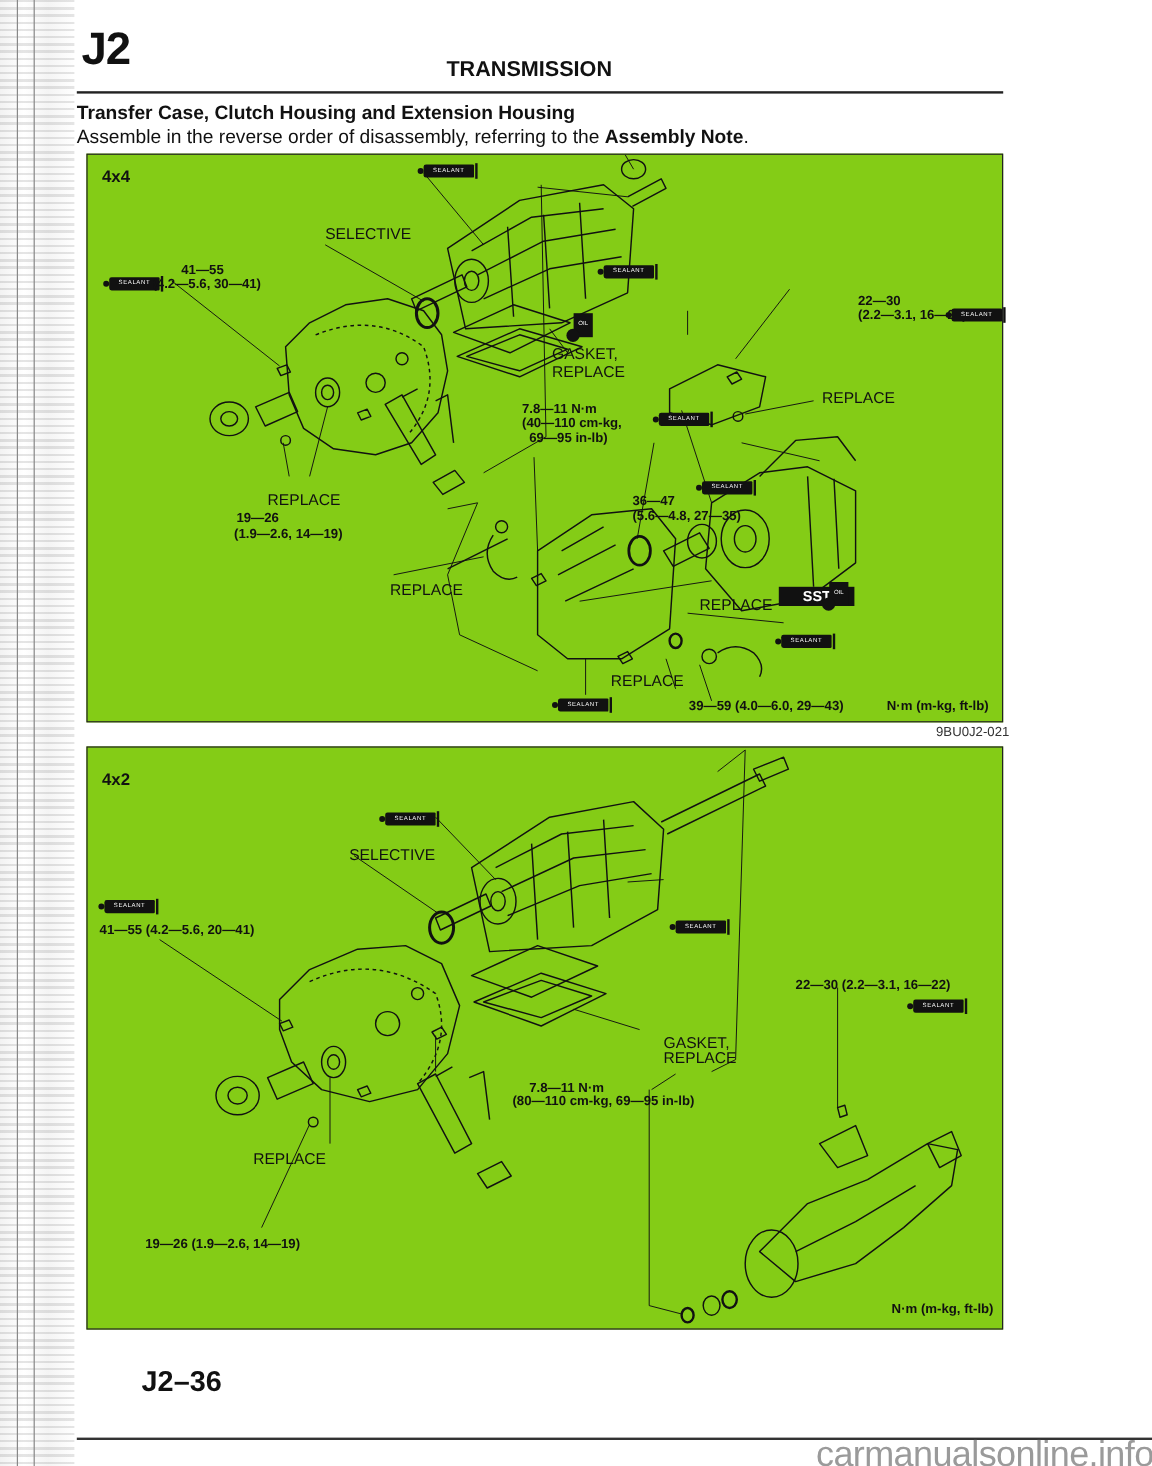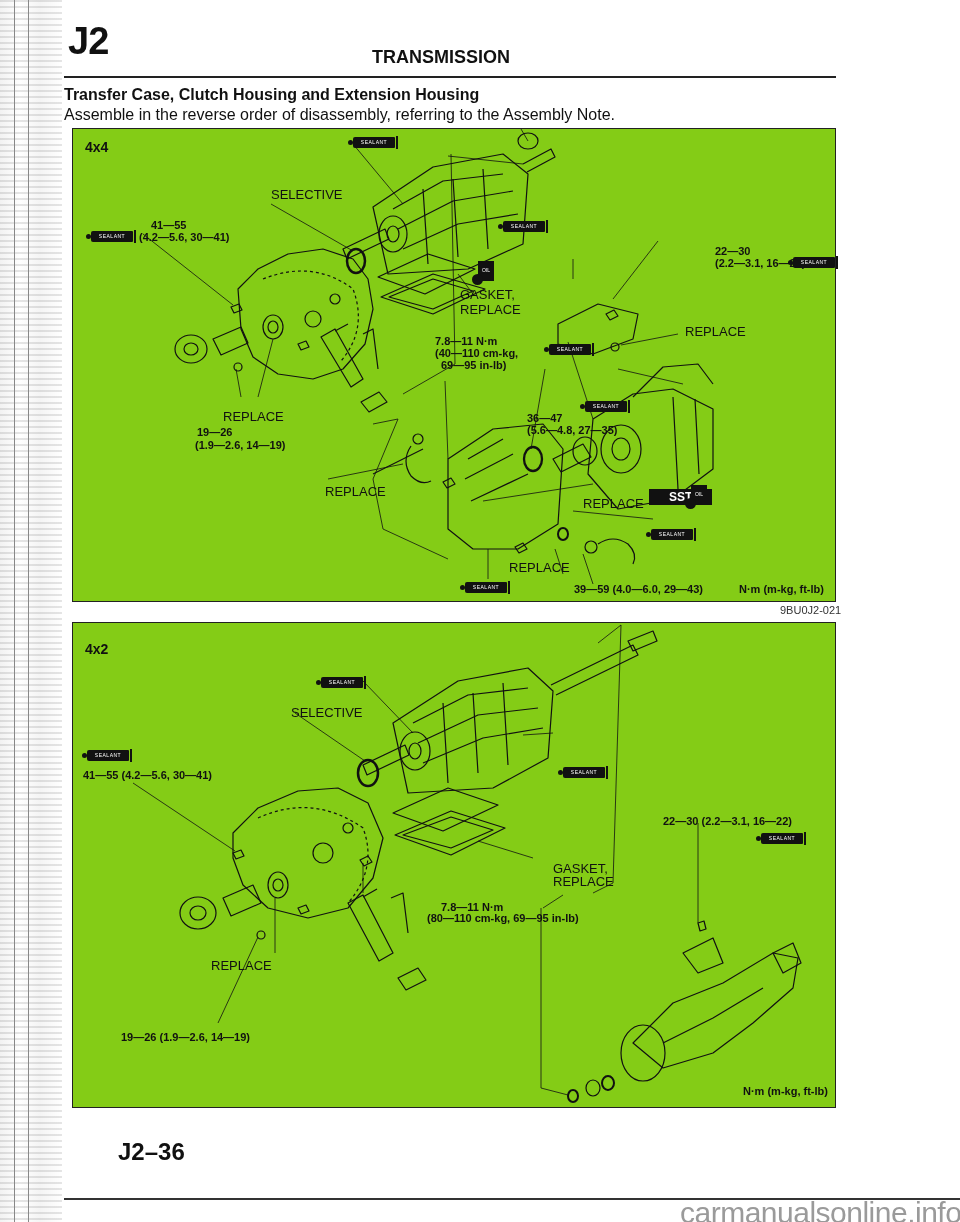--- a/index.html
+++ b/index.html
@@ -14,21 +14,21 @@
       background:
         repeating-linear-gradient(180deg, rgba(0,0,0,0.10) 0 2px, transparent 2px 6px),
         linear-gradient(90deg, #f2f2f2 0, #fff 20px, #f4f4f4 40px, #fff 62px);
     }
     .binding-line { position: absolute; top: 0; height: 1222px; width: 1px; background: #888; }
     .section-code { left: 68px; top: 20px; font-size: 38px; font-weight: bold; letter-spacing: -1px; }
     .header-title { left: 372px; top: 47px; font-size: 18px; font-weight: bold; }
     .header-rule { left: 64px; top: 76px; width: 772px; height: 2px; background: #222; }
     .subhead { left: 64px; top: 86px; font-size: 16px; font-weight: bold; }
     .intro { left: 64px; top: 106px; font-size: 16px; }
-    .intro b { font-weight: normal; }
+    .intro b { font-weight: bold; }
     .panel { position: absolute; border: 1.5px solid #222; background: #84cc16; }
     .panel-4x4 { left: 72px; top: 128px; width: 762px; height: 472px; }
     .panel-4x2 { left: 72px; top: 622px; width: 762px; height: 484px; }
     .panel svg { position: absolute; left: 0; top: 0; }
     .lbl { position: absolute; font-size: 12px; white-space: nowrap; }
     .lbl.bold { font-weight: bold; font-size: 11px; }
     .lbl.tag { font-size: 13px; }
     .variant { font-size: 14px; font-weight: bold; }
     .units { font-size: 11px; font-weight: bold; }
     .fig-code { left: 780px; top: 604px; font-size: 11px; color: #333; }
@@ -171,21 +171,21 @@
     </g>
   </svg>
 
   <div class="lbl variant" style="left:12px;top:10px">4x4</div>
 
   <div class="sealant" style="left:280px;top:8px">SEALANT</div>
   <div class="lbl tag" style="left:198px;top:58px">SELECTIVE</div>
 
   <div class="lbl bold" style="left:78px;top:90px">41—55</div>
   <div class="sealant" style="left:18px;top:102px">SEALANT</div>
-  <div class="lbl bold" style="left:66px;top:102px">(4.2—5.6, 30—41)</div>
+  <div class="lbl bold" style="left:54px;top:102px">(4.2—5.6, 30—41)</div>
 
   <div class="sealant" style="left:430px;top:92px">SEALANT</div>
   <div class="oil" style="left:405px;top:132px">OIL</div>
 
   <div class="lbl bold" style="left:642px;top:116px">22—30</div>
   <div class="lbl bold" style="left:642px;top:128px">(2.2—3.1, 16—22)</div>
   <div class="sealant" style="left:720px;top:128px">SEALANT</div>
 
   <div class="lbl tag" style="left:387px;top:158px">GASKET,</div>
   <div class="lbl tag" style="left:387px;top:173px">REPLACE</div>
@@ -284,21 +284,21 @@
       <path d="M470 285 L490 272 M468 285 L468 465 L495 472"></path>
     </g>
   </svg>
 
   <div class="lbl variant" style="left:12px;top:18px">4x2</div>
 
   <div class="sealant" style="left:248px;top:54px">SEALANT</div>
   <div class="lbl tag" style="left:218px;top:82px">SELECTIVE</div>
 
   <div class="sealant" style="left:14px;top:127px">SEALANT</div>
-  <div class="lbl bold" style="left:10px;top:146px">41—55 (4.2—5.6, 30—41)</div>
+  <div class="lbl bold" style="left:10px;top:146px">41—55 (4.2—5.6, 20—41)</div>
 
   <div class="sealant" style="left:490px;top:144px">SEALANT</div>
 
   <div class="lbl bold" style="left:590px;top:192px">22—30 (2.2—3.1, 16—22)</div>
   <div class="sealant" style="left:688px;top:210px">SEALANT</div>
 
   <div class="lbl tag" style="left:480px;top:238px">GASKET,</div>
   <div class="lbl tag" style="left:480px;top:251px">REPLACE</div>
 
   <div class="lbl bold" style="left:368px;top:278px">7.8—11 N·m</div>

